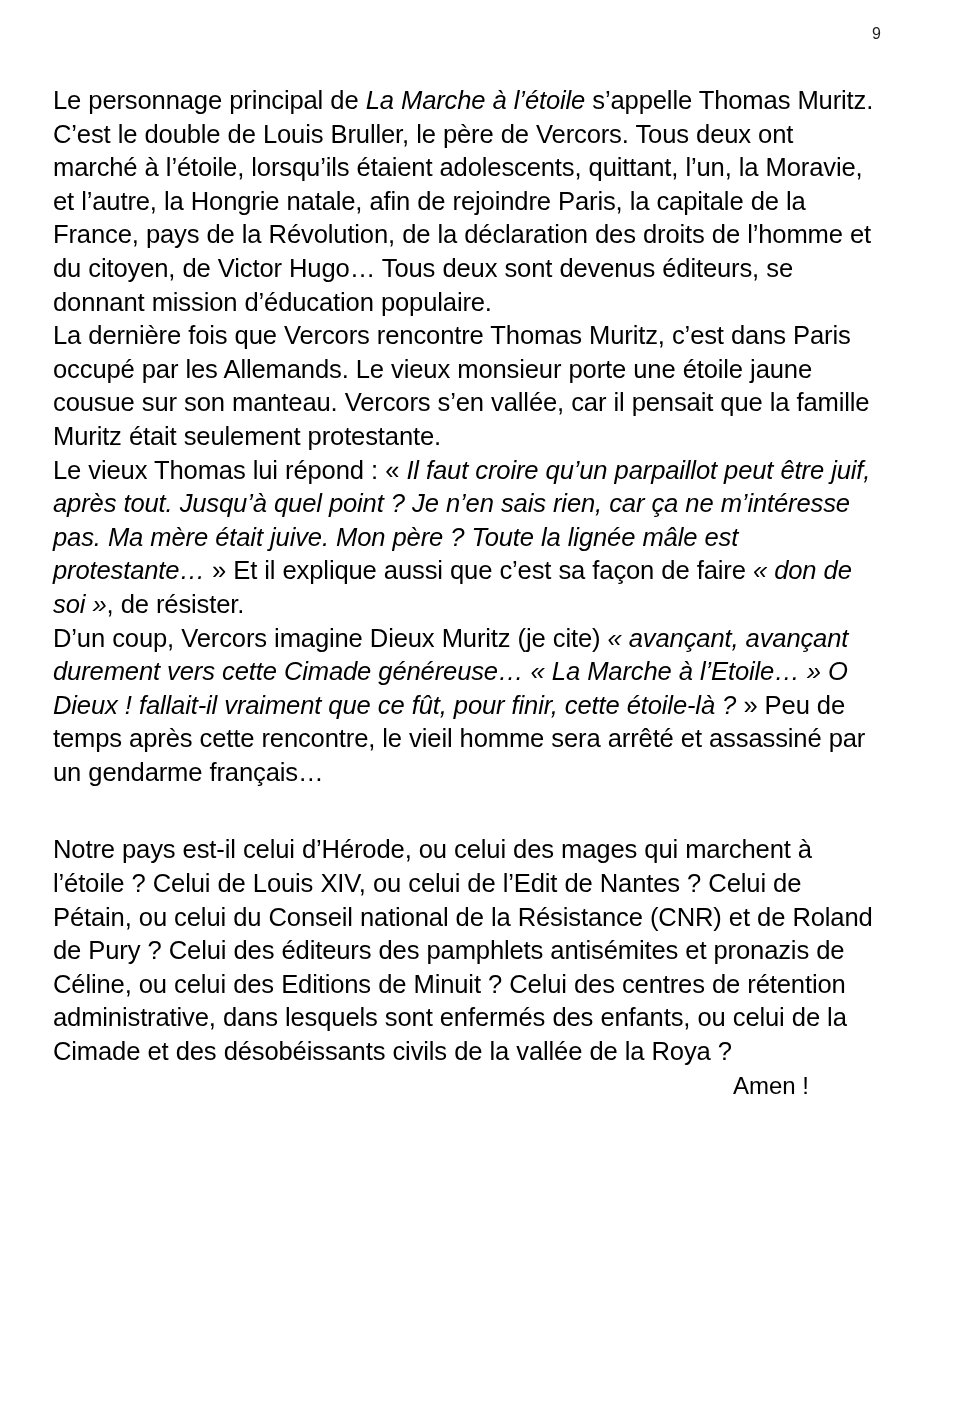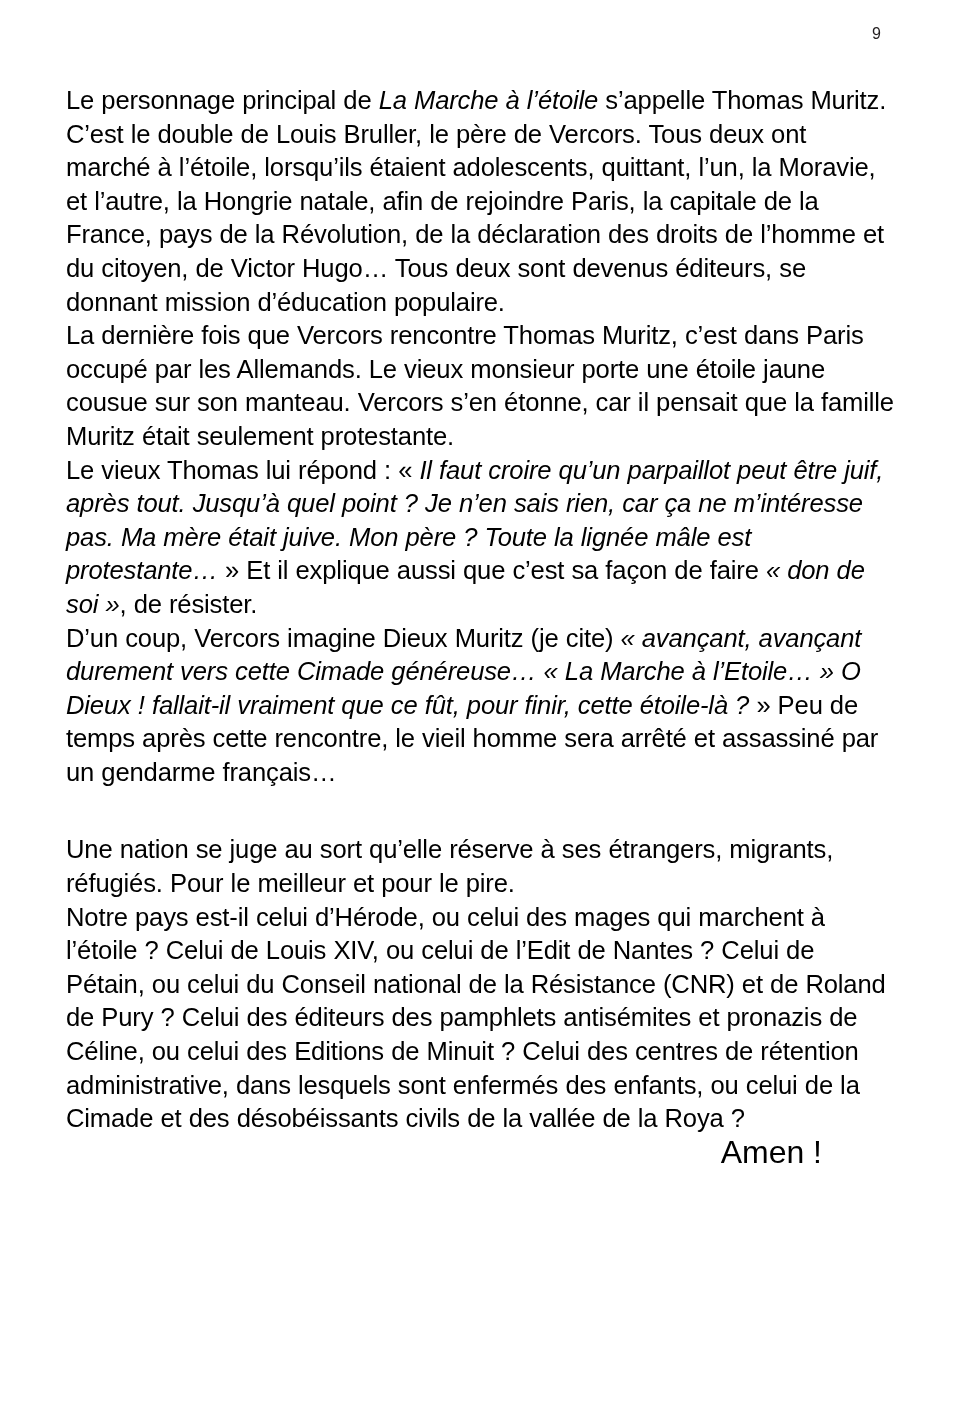--- a/index.html
+++ b/index.html
@@ -23,57 +23,56 @@
     position: absolute;
     top: 26px;
     right: 78px;
     font-size: 16px;
     line-height: 1;
     color: #231f20;
     font-family: "Liberation Sans", sans-serif;
   }
   .content {
     position: absolute;
-    left: 66px;
+    left: 53px;
     top: 84px;
     width: 828px;
   }
   .para {
     font-size: 25.6px;
     line-height: 33.6px;
     letter-spacing: -0.15px;
     word-spacing: 0.2px;
     margin: 0;
     text-align: left;
     color: #000000;
   }
   .spacer-block {
     height: 44px;
   }
   .closing {
-    font-size: 32px;
+    font-size: 24px;
     line-height: 33.6px;
     margin: 0;
     padding-right: 72px;
     text-align: right;
     color: #000000;
   }
   .seg-italic { font-style: italic; }
 </style>
 </head>
 <body>
 
 <div class="page">
 
   <div class="page-number">9</div>
 
   <div class="content">
     <p class="para"><span>Le personnage principal de </span><span class="seg-italic">La Marche à l’étoile</span><span> s’appelle Thomas Muritz. C’est le double de Louis Bruller, le père de Vercors. Tous deux ont marché à l’étoile, lorsqu’ils étaient adolescents, quittant, l’un, la Moravie, et l’autre, la Hongrie natale, afin de rejoindre Paris, la capitale de la France, pays de la Révolution, de la déclaration des droits de l’homme et du citoyen, de Victor Hugo… Tous deux sont devenus éditeurs, se donnant mission d’éducation populaire.</span></p>
-    <p class="para"><span>La dernière fois que Vercors rencontre Thomas Muritz, c’est dans Paris occupé par les Allemands. Le vieux monsieur porte une étoile jaune cousue sur son manteau. Vercors s’en étonne, car il pensait que la famille Muritz était seulement protestante.</span></p>
+    <p class="para"><span>La dernière fois que Vercors rencontre Thomas Muritz, c’est dans Paris occupé par les Allemands. Le vieux monsieur porte une étoile jaune cousue sur son manteau. Vercors s’en vallée, car il pensait que la famille Muritz était seulement protestante.</span></p>
     <p class="para"><span>Le vieux Thomas lui répond : « </span><span class="seg-italic">Il faut croire qu’un parpaillot peut être juif, après tout. Jusqu’à quel point ? Je n’en sais rien, car ça ne m’intéresse pas. Ma mère était juive. Mon père ? Toute la lignée mâle est protestante…</span><span> » Et il explique aussi que c’est sa façon de faire </span><span class="seg-italic">« don de soi »</span><span>, de résister.</span></p>
     <p class="para"><span>D’un coup, Vercors imagine Dieux Muritz (je cite) </span><span class="seg-italic">« avançant, avançant durement vers cette Cimade généreuse… « La Marche à l’Etoile… » O Dieux ! fallait-il vraiment que ce fût, pour finir, cette étoile-là ?</span><span> » Peu de temps après cette rencontre, le vieil homme sera arrêté et assassiné par un gendarme français…</span></p>
     <div class="spacer-block"></div>
-    <p class="para"><span>Une nation se juge au sort qu’elle réserve à ses étrangers, migrants, réfugiés. Pour le meilleur et pour le pire.</span></p>
     <p class="para"><span>Notre pays est-il celui d’Hérode, ou celui des mages qui marchent à l’étoile ? Celui de Louis XIV, ou celui de l’Edit de Nantes ? Celui de Pétain, ou celui du Conseil national de la Résistance (CNR) et de Roland de Pury ? Celui des éditeurs des pamphlets antisémites et pronazis de Céline, ou celui des Editions de Minuit ? Celui des centres de rétention administrative, dans lesquels sont enfermés des enfants, ou celui de la Cimade et des désobéissants civils de la vallée de la Roya ?</span></p>
     <p class="closing">Amen !</p>
   </div>
 
 </div>
 
 </body></html>

